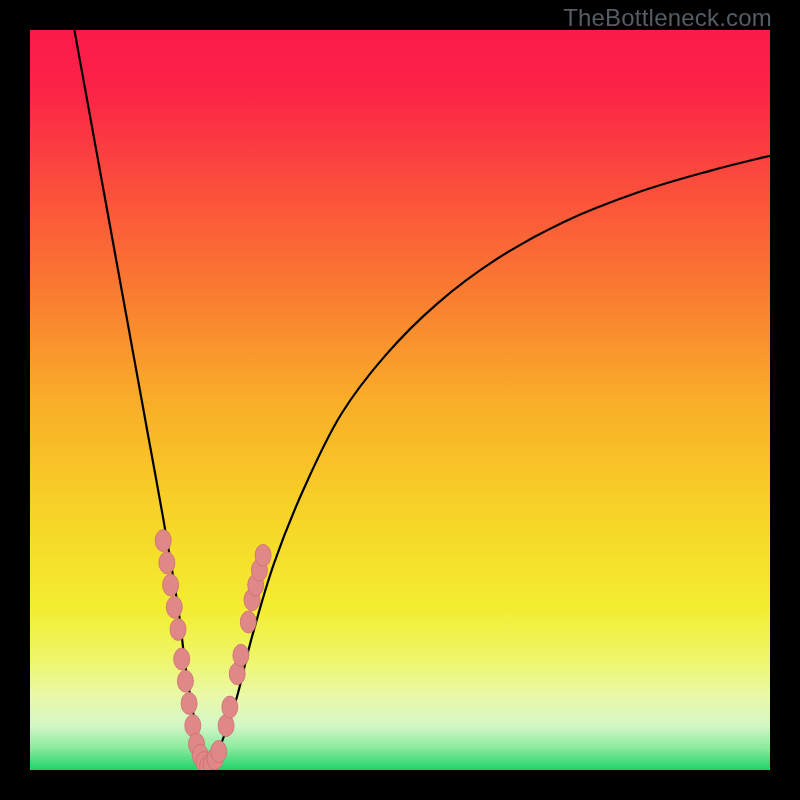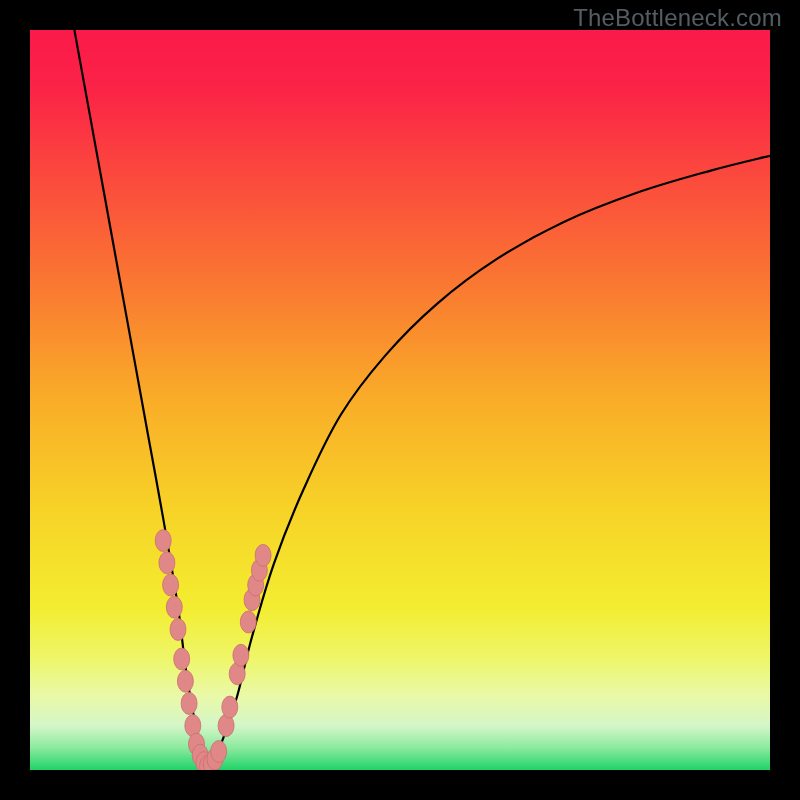--- a/index.html
+++ b/index.html
@@ -13,21 +13,21 @@
   }
   .outer {
     position: relative;
     width: 800px;
     height: 800px;
     background: #000;
   }
   .watermark {
     position: absolute;
     top: 4px;
-    right: 18px;
+    right: 28px;
     color: #555d63;
     font-size: 24px;
     font-weight: 400;
     letter-spacing: 0.2px;
     z-index: 5;
   }
   .plot-area {
     position: absolute;
     left: 30px;
     top: 30px;

